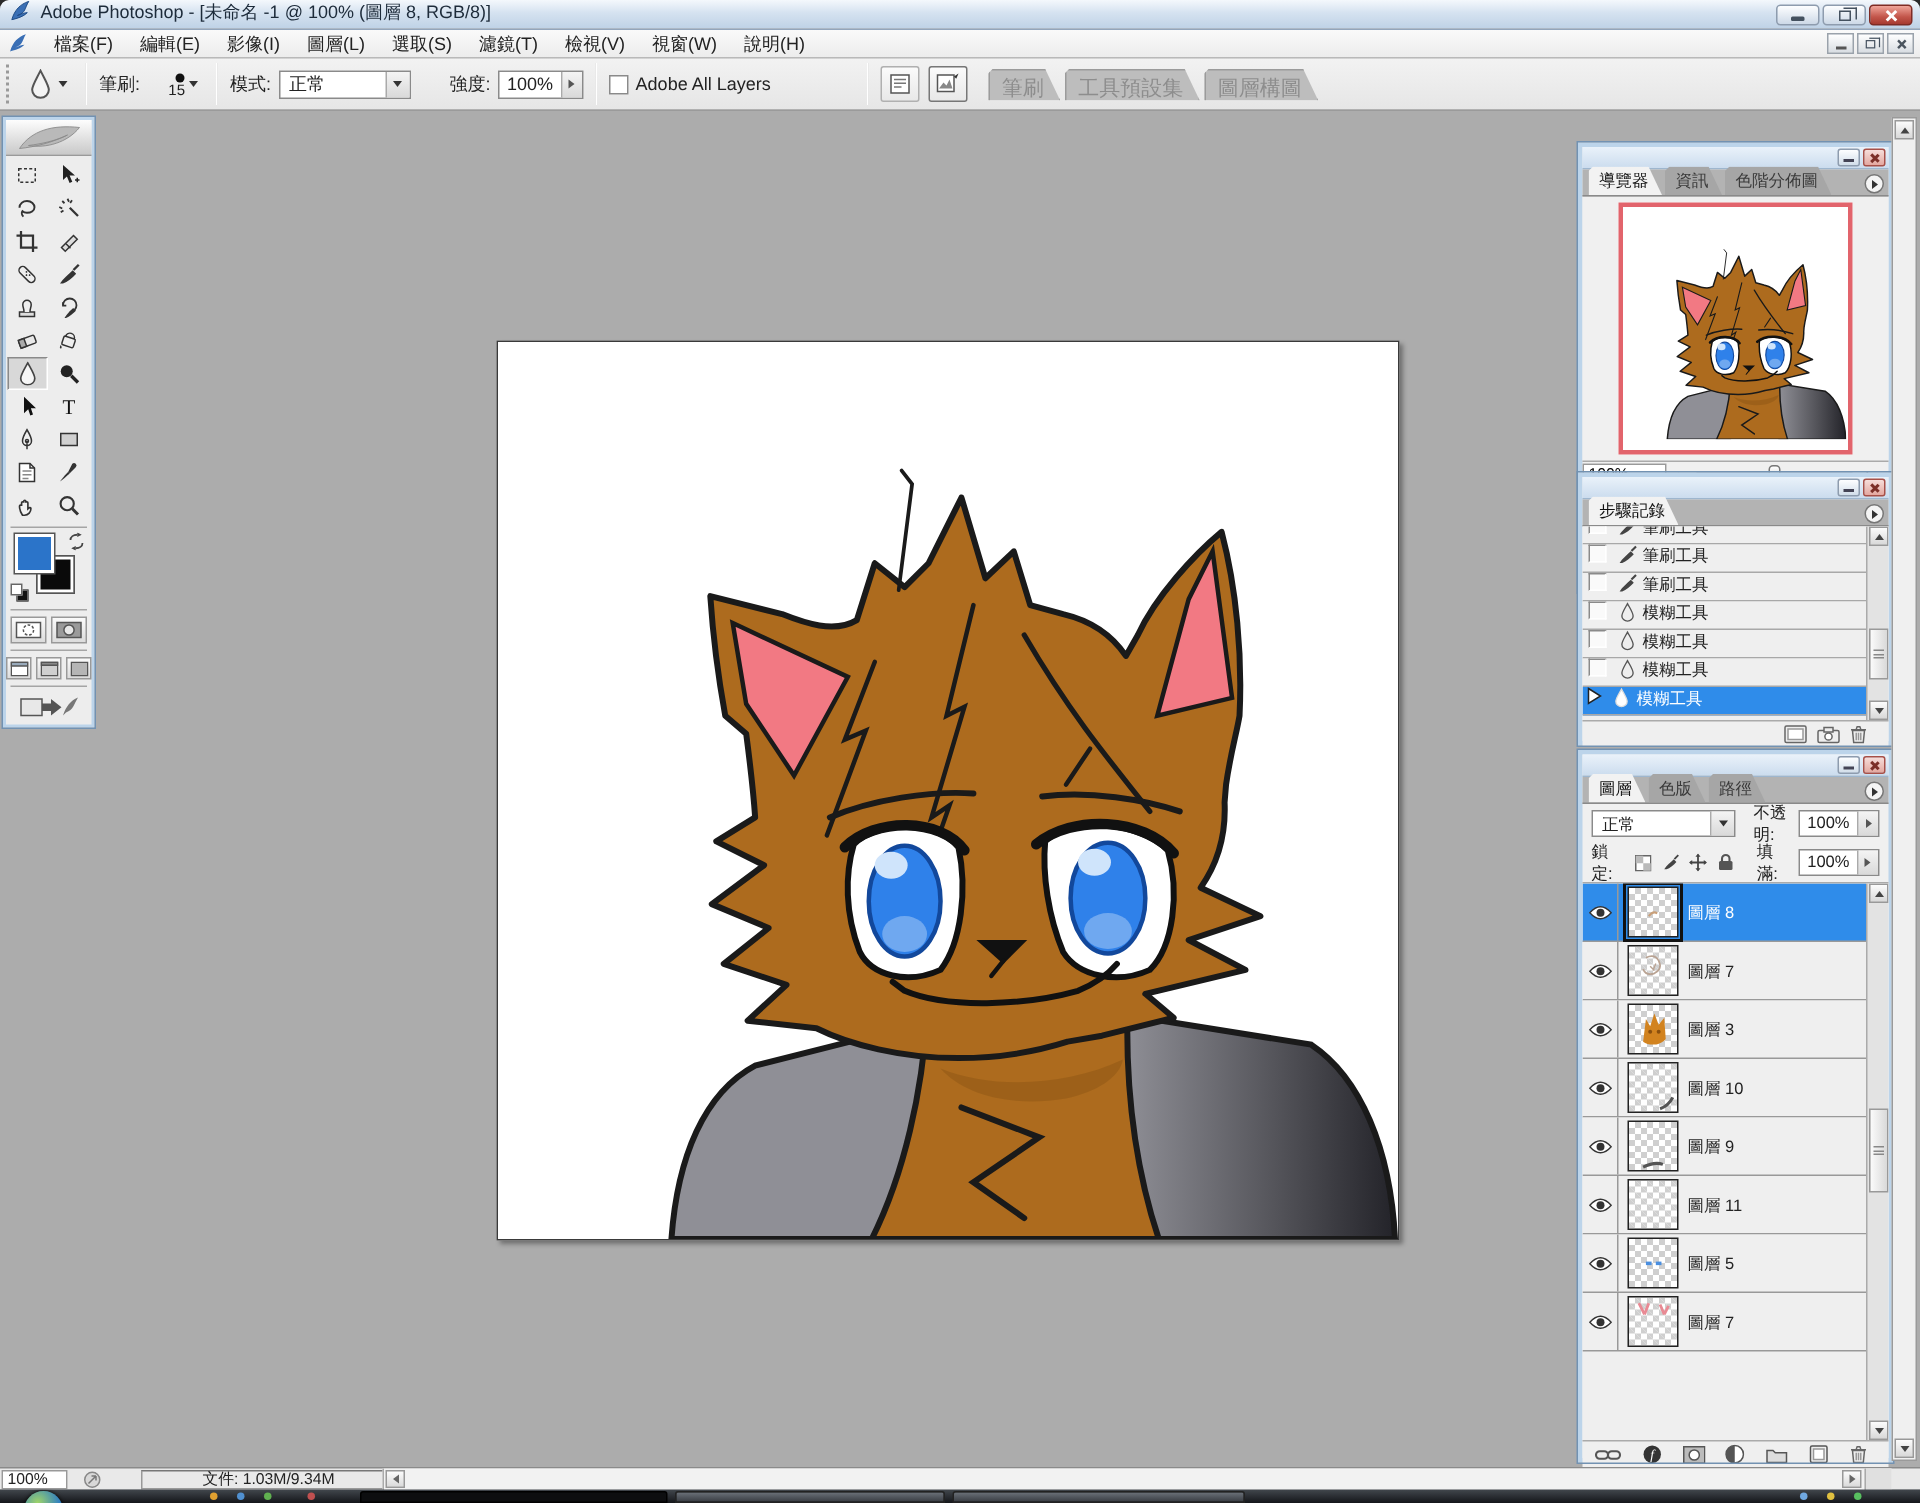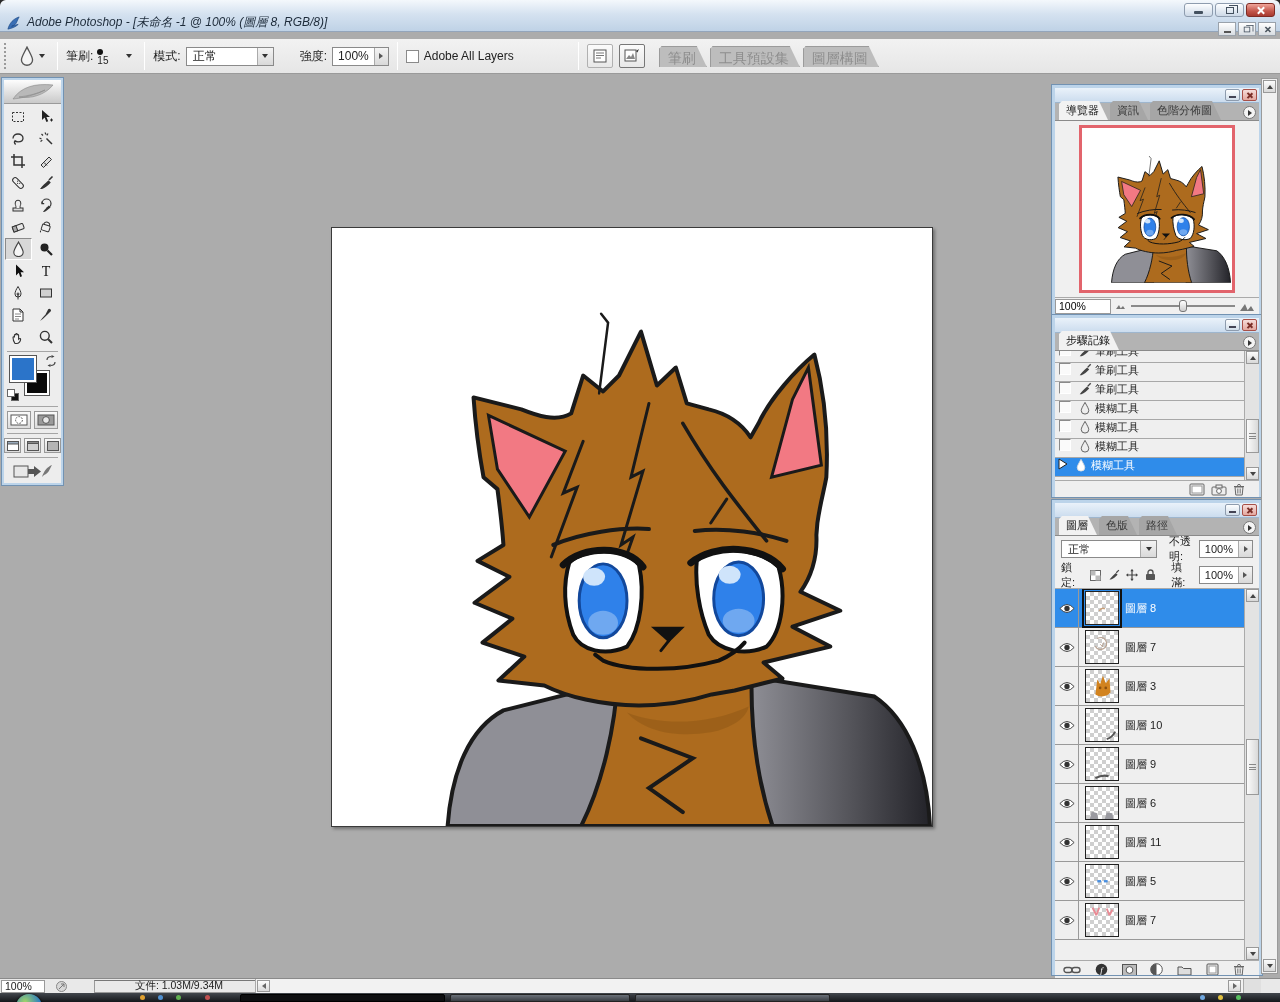--- a/index.html
+++ b/index.html
@@ -2,21 +2,21 @@
 <html><head>
 <meta charset="utf-8">
 <style>
   html,body{margin:0;padding:0;background:#2a2a2a;}
   *{box-sizing:border-box;}
   body{font-family:"Liberation Sans","DejaVu Sans",sans-serif;-webkit-font-smoothing:antialiased;}
   .ps-window{position:relative;width:1280px;height:1002px;overflow:hidden;background:#ACACAC;border-radius:6px 6px 0 0;}
   .abs{position:absolute;}
 
   
-  .titlebar{left:0;top:0;width:1280px;height:32px;background:linear-gradient(#F4F8FC,#D5E2F0 45%,#BFD2E6);border-bottom:1px solid #93A5BB;display:flex;align-items:flex-end;padding:0 6px;border-radius:6px 6px 0 0;font-style:italic;}
+  .titlebar{left:0;top:0;width:1280px;height:20px;background:linear-gradient(#F4F8FC,#D5E2F0 45%,#BFD2E6);border-bottom:1px solid #93A5BB;display:flex;align-items:flex-start;padding:0 6px;border-radius:6px 6px 0 0;}
   .titlebar .apptitle{font-size:12px;color:#1d2b3a;margin-left:6px;white-space:nowrap;}
   .winbtns{position:absolute;right:5px;top:3px;display:flex;gap:2px;}
   .winbtn{width:29px;height:14px;border:1px solid #8E9CAE;border-radius:3px;background:linear-gradient(#FDFEFF,#CDD9E7);display:flex;align-items:center;justify-content:center;}
   .winbtn.close{background:linear-gradient(#F0A59A,#C3564B 60%,#A73A30);border-color:#7E2B24;}
   .glyph-min{width:9px;height:3px;background:#44515f;border-radius:1px;margin-top:5px;}
   .glyph-restore{width:8px;height:7px;border:1px solid #44515f;position:relative;background:#fff0;}
   .glyph-restore:before{content:"";position:absolute;left:2px;top:-3px;width:8px;height:7px;border:1px solid #44515f;border-bottom:none;border-left:none;}
   .glyph-x{position:relative;width:9px;height:9px;}
   .glyph-x:before,.glyph-x:after{content:"";position:absolute;left:4px;top:0;width:2px;height:9px;background:#fff;}
   .glyph-x:before{transform:rotate(45deg);} .glyph-x:after{transform:rotate(-45deg);}
@@ -28,21 +28,21 @@
   .menuitem{padding:1px 9px;cursor:default;}
   .docbtns{position:absolute;right:4px;top:22px;display:flex;gap:2px;}
   .docbtn{width:18px;height:14px;border:1px solid #9aa2ab;background:linear-gradient(#fff,#d8dde2);display:flex;align-items:center;justify-content:center;font-size:9px;color:#444;}
 
   
   .optionsbar{left:0;top:39px;width:1280px;height:35px;background:linear-gradient(#F2F2F2,#E6E6E6);border-bottom:1px solid #9A9A9A;display:flex;align-items:center;font-size:12px;color:#222;}
   .grip{width:6px;height:26px;margin:0 4px;border-left:2px dotted #9a9a9a;}
   .osep{width:1px;height:28px;background:#B5B5B5;border-right:1px solid #fff;margin:0 8px;}
   .opt-toolbtn{display:flex;align-items:center;gap:3px;padding:2px 4px;}
   .caret{width:0;height:0;border-left:3.5px solid transparent;border-right:3.5px solid transparent;border-top:4px solid #333;}
-  .brushpreview{display:flex;flex-direction:column;align-items:flex-start;width:26px;line-height:1;}
+  .brushpreview{display:flex;flex-direction:column;align-items:flex-end;width:26px;line-height:1;}
   .brushpreview .dot{width:6px;height:6px;background:#111;border-radius:50%;margin:2px 0 1px;}
   .brushpreview .num{font-size:10px;color:#222;}
   .combo{display:flex;align-items:center;height:19px;border:1px solid #8a8a8a;background:#fff;}
   .combo .val{padding:0 6px;min-width:70px;font-size:12px;}
   .combo .dd{width:16px;height:100%;background:linear-gradient(#F4F4F4,#D9D9D9);border-left:1px solid #aaa;display:flex;align-items:center;justify-content:center;}
   .numfield{display:flex;align-items:center;height:19px;border:1px solid #8a8a8a;background:#fff;}
   .numfield .val{padding:0 5px;font-size:12px;}
   .numfield .sp{width:14px;height:100%;background:linear-gradient(#F4F4F4,#D9D9D9);border-left:1px solid #aaa;display:flex;align-items:center;justify-content:center;}
   .sp .r{width:0;height:0;border-top:3.5px solid transparent;border-bottom:3.5px solid transparent;border-left:4px solid #555;}
   .checkbox{width:13px;height:13px;border:1px solid #8a8a8a;background:#fff;margin-right:5px;}
@@ -220,20 +220,34 @@
         </div>
       <div class="winbtn">
           <div class="glyph-restore"></div>
         </div>
       <div class="winbtn close">
           <div class="glyph-x"></div>
         </div>
     </div>
   </div>
 
+  <div class="abs menubar">
+    <svg class="docicon" width="14" height="14" viewBox="0 0 16 16">
+        <path d="M2,14 C4,7 8,3 14,1 C11,6 12,9 6,11 C9,10 11,9 13,9 C10,12 6,13 2,14 Z" fill="#3A6FB5"></path>
+      </svg>
+    <span class="menuitem">檔案(F)</span>
+    <span class="menuitem">編輯(E)</span>
+    <span class="menuitem">影像(I)</span>
+    <span class="menuitem">圖層(L)</span>
+    <span class="menuitem">選取(S)</span>
+    <span class="menuitem">濾鏡(T)</span>
+    <span class="menuitem">檢視(V)</span>
+    <span class="menuitem">視窗(W)</span>
+    <span class="menuitem">說明(H)</span>
+  </div>
   <div class="docbtns">
     <div class="docbtn">
         <div style="width:7px;height:2px;background:#555;margin-top:6px"></div>
       </div>
     <div class="docbtn">
         <div class="glyph-restore" style="transform:scale(.8)"></div>
       </div>
     <div class="docbtn">
         <div class="glyph-x dark" style="transform:scale(.8)"></div>
       </div>
@@ -502,21 +516,21 @@
         <div>
             <svg width="40" height="18" viewBox="0 0 40 18">
               <rect x="1" y="4" width="14" height="11" fill="#e8e8e8" stroke="#555"></rect>
               <path d="M15,7 h6 v-3 l7,5.5 -7,5.5 v-3 h-6 Z" fill="#555"></path>
               <path d="M29,15 C31,9 34,5 39,3 C36,8 36,11 31,13 Z" fill="#777"></path>
             </svg>
           </div>
       </div>
     </div>
 
-    <div class="abs palette" style="left:1052px;top:11px;height:300px">
+    <div class="abs palette" style="left:1052px;top:21px;height:300px">
       <div class="pal-title">
         <div class="pal-btns">
           <div class="pal-btn">
               <div class="pal-min"></div>
             </div>
           <div class="pal-btn close">
               <div class="pal-x"></div>
             </div>
         </div>
       </div>
@@ -809,34 +823,20 @@
                   <path d="M1,6 Q9,-3 17,6 Q9,15 1,6 Z" fill="#fff" stroke="#333"></path>
                   <circle cx="9" cy="6" r="3" fill="#333"></circle>
                 </svg>
               </div>
               <div class="thumb">
                 <svg viewBox="0 0 34 34">
                   <path d="M10,32 q8,-4 14,-2" stroke="#555" stroke-width="2.2" fill="none"></path>
                 </svg>
               </div>
               <span>圖層 9</span>
-            </div>
-          <div class="lay-row">
-              <div class="eyecell">
-                <svg width="16" height="11" viewBox="0 0 18 12">
-                  <path d="M1,6 Q9,-3 17,6 Q9,15 1,6 Z" fill="#fff" stroke="#333"></path>
-                  <circle cx="9" cy="6" r="3" fill="#333"></circle>
-                </svg>
-              </div>
-              <div class="thumb">
-                <svg viewBox="0 0 34 34">
-                  <path d="M4,34 L6,26 L12,28 L13,34 Z M20,34 L22,27 L28,28 L29,34 Z" fill="#9a9aa0"></path>
-                </svg>
-              </div>
-              <span>圖層 6</span>
             </div>
           <div class="lay-row">
               <div class="eyecell">
                 <svg width="16" height="11" viewBox="0 0 18 12">
                   <path d="M1,6 Q9,-3 17,6 Q9,15 1,6 Z" fill="#fff" stroke="#333"></path>
                   <circle cx="9" cy="6" r="3" fill="#333"></circle>
                 </svg>
               </div>
               <div class="thumb"></div>
               <span>圖層 11</span>

